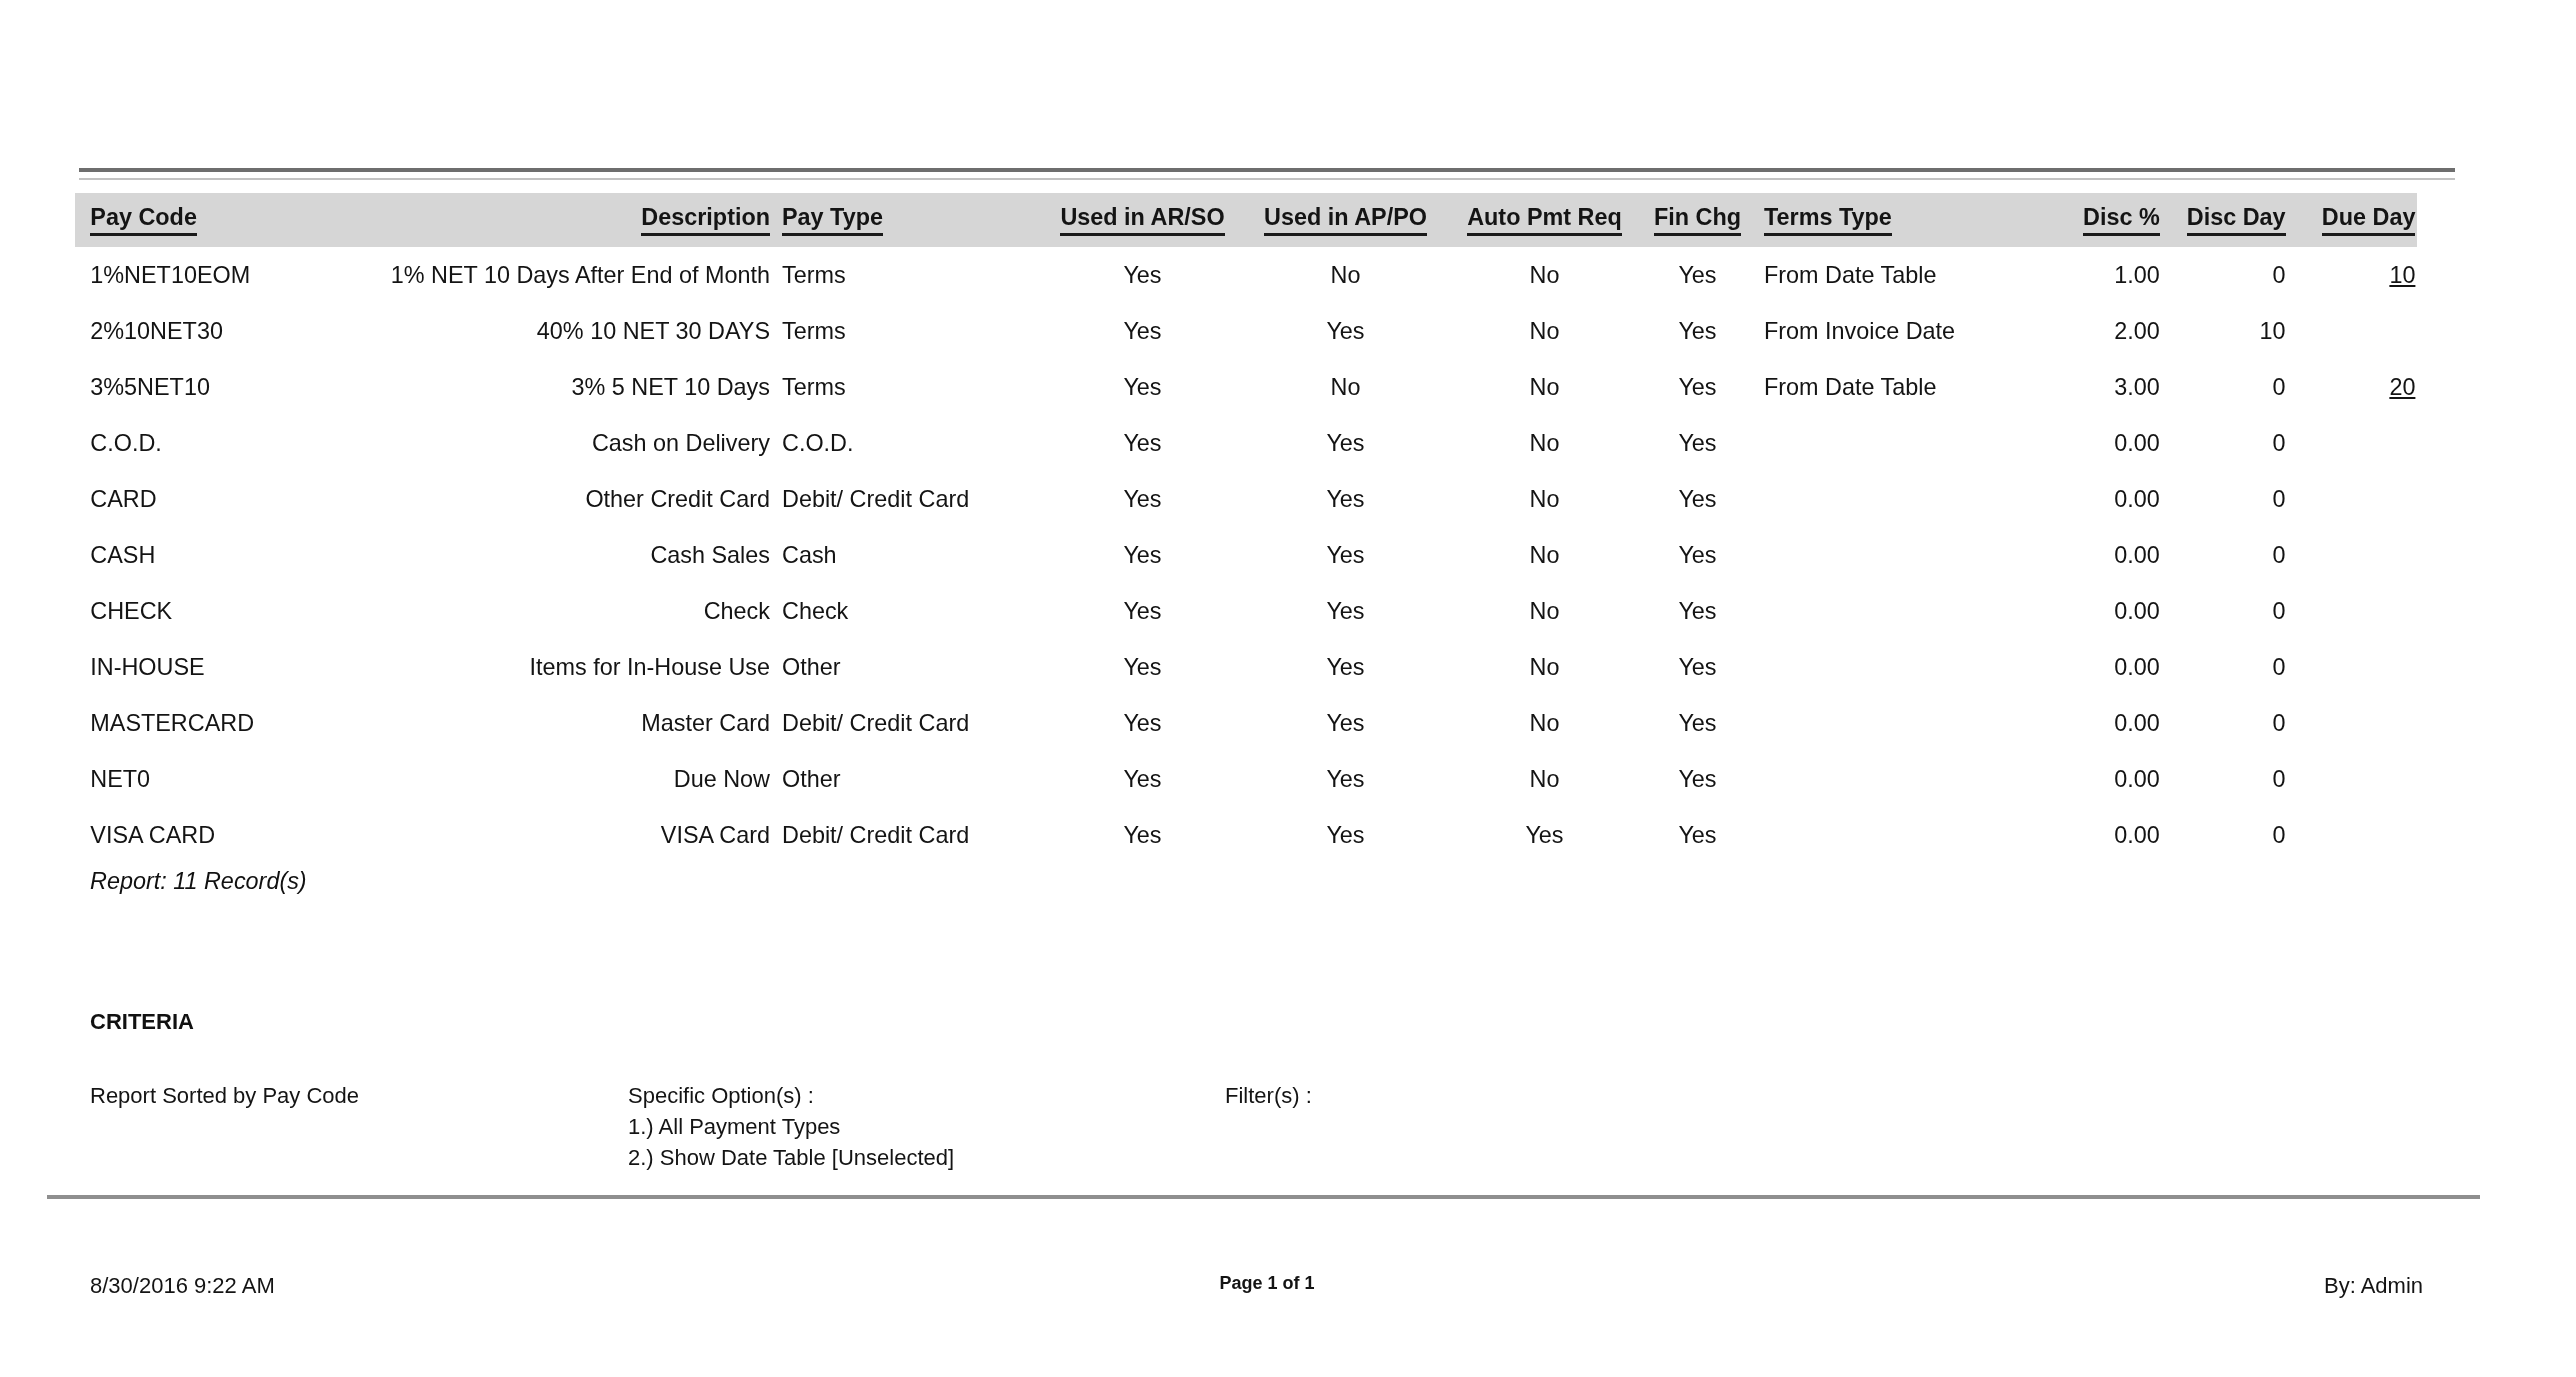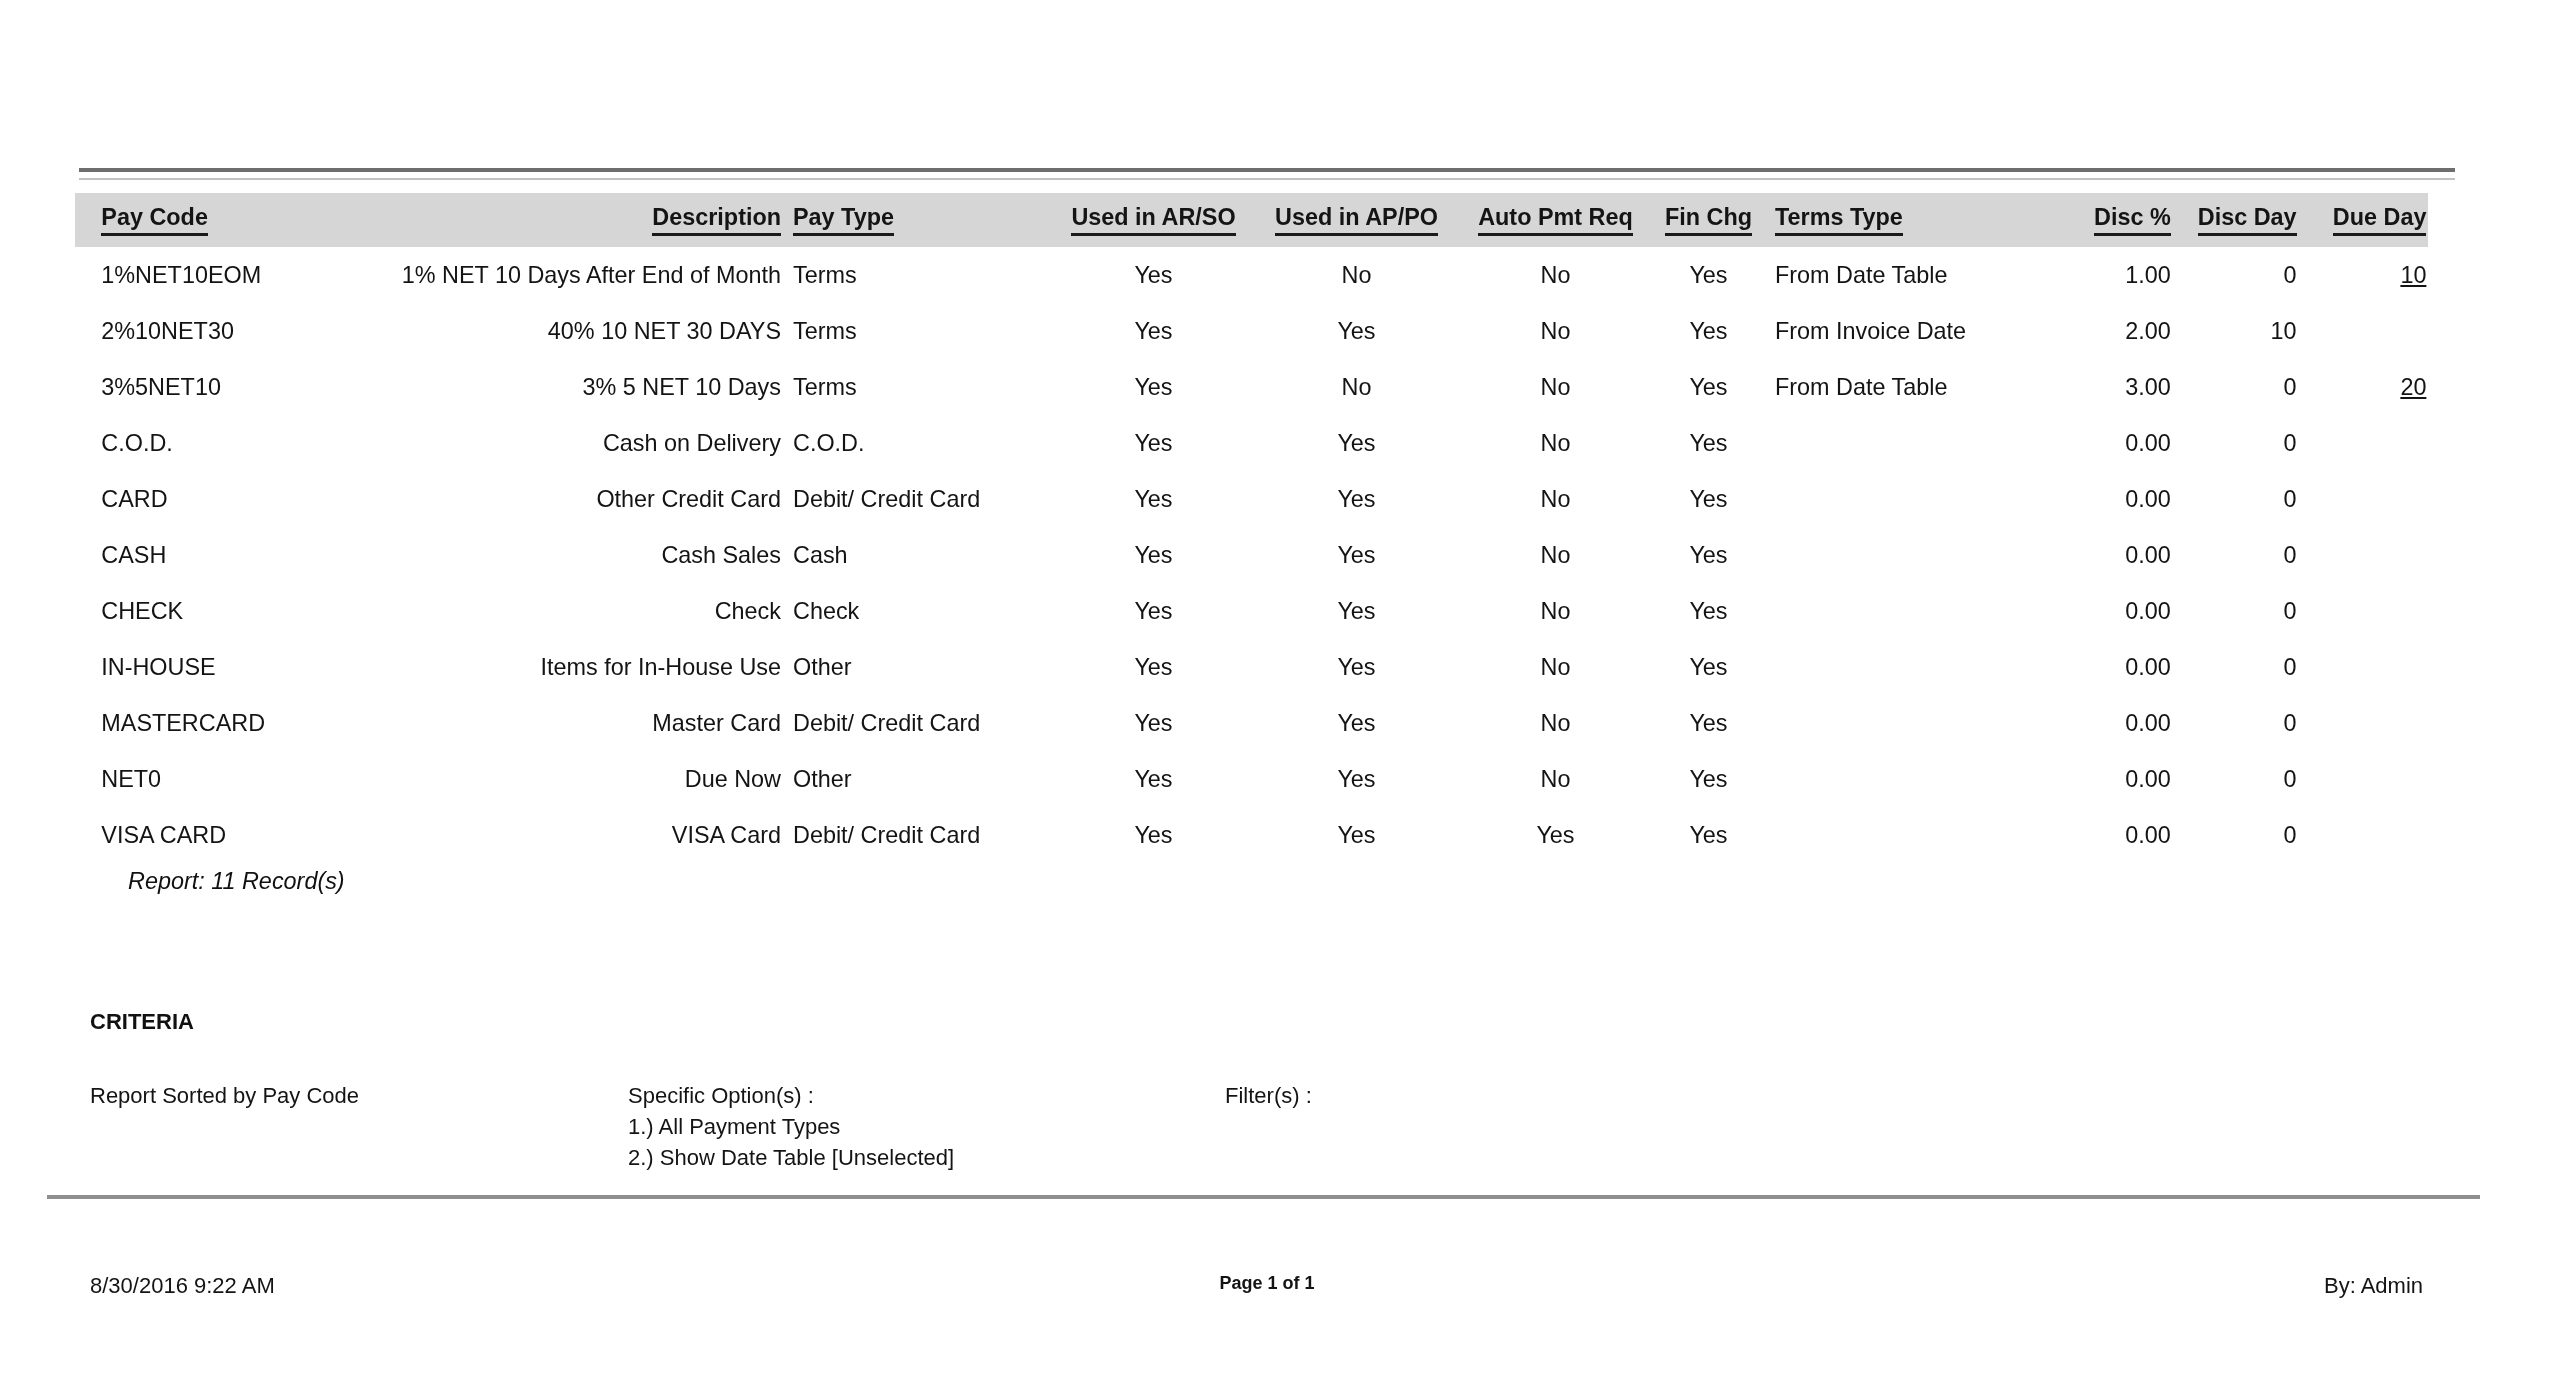--- a/index.html
+++ b/index.html
@@ -12,38 +12,38 @@
   
   .page-head{left:79px;width:2376px;top:0;text-align:center;}
   .company{font-size:30px;margin-top:17.7px;color:#111;}
   .report-title{font-size:53px;margin-top:14.5px;color:#0d0d0d;}
   
   .rule-dark{left:79px;width:2376px;top:168px;height:4px;background:#6e6e6e;}
   .rule-light{left:79px;width:2376px;top:178px;height:2.4px;background:#c2c2c2;}
   .bottom-rule{left:47px;width:2433px;top:1195px;height:4px;background:#8f8f8f;}
   
   .tablewrap{left:75px;top:193px;width:2342px;}
-  .trow{display:flex;width:2342px;height:56px;align-items:center;padding-left:11px;}
+  .trow{display:flex;width:2342px;height:56px;align-items:center;}
   .thead-band{background:#d6d6d6;height:54px;align-items:center;}
   .cell{box-sizing:border-box;font-size:23.4px;white-space:nowrap;overflow:visible;}
   .thead-band .cell{font-weight:bold;}
   .thead-band .hul{display:inline-block;border-bottom:3.2px solid #1a1a1a;padding-bottom:2.4px;}
   .c1{width:217px;padding-left:15.3px;text-align:left;}
   .c2{width:478px;padding-left:10.5px;text-align:right;}
   .c3{width:274px;padding-left:12px;text-align:left;}
   .c4{width:197px;text-align:center;}
   .c5{width:209px;text-align:center;}
   .c6{width:189px;text-align:center;}
   .c7{width:117px;text-align:center;}
   .c8{width:306px;padding-left:8px;text-align:left;}
   .c9{width:105px;padding-right:7.3px;text-align:right;}
   .c10{width:125px;padding-right:6.4px;text-align:right;}
   .c11{width:125px;padding-right:1.6px;text-align:right;text-decoration:underline;}
   
-  .summary{left:90px;top:868px;font-size:23.4px;font-style:italic;color:#111;margin-left:38px;}
+  .summary{left:90px;top:868px;font-size:23.4px;font-style:italic;color:#111;}
   .criteria-heading{left:90px;top:1009px;font-size:22px;font-weight:bold;color:#111;}
   .sorted-by{left:90px;top:1083px;font-size:22px;}
   .specific-label{left:628px;top:1083px;font-size:22px;}
   .specific-opt1{left:628px;top:1114px;font-size:22px;}
   .specific-opt2{left:628px;top:1145px;font-size:22px;}
   .filters-label{left:1225px;top:1083px;font-size:22px;}
   
   .footer-date{left:90px;top:1273px;font-size:22px;}
   .footer-page{left:79px;width:2376px;top:1273px;text-align:center;font-size:18px;font-weight:bold;}
   .footer-by{left:2324px;top:1273px;font-size:22px;}

